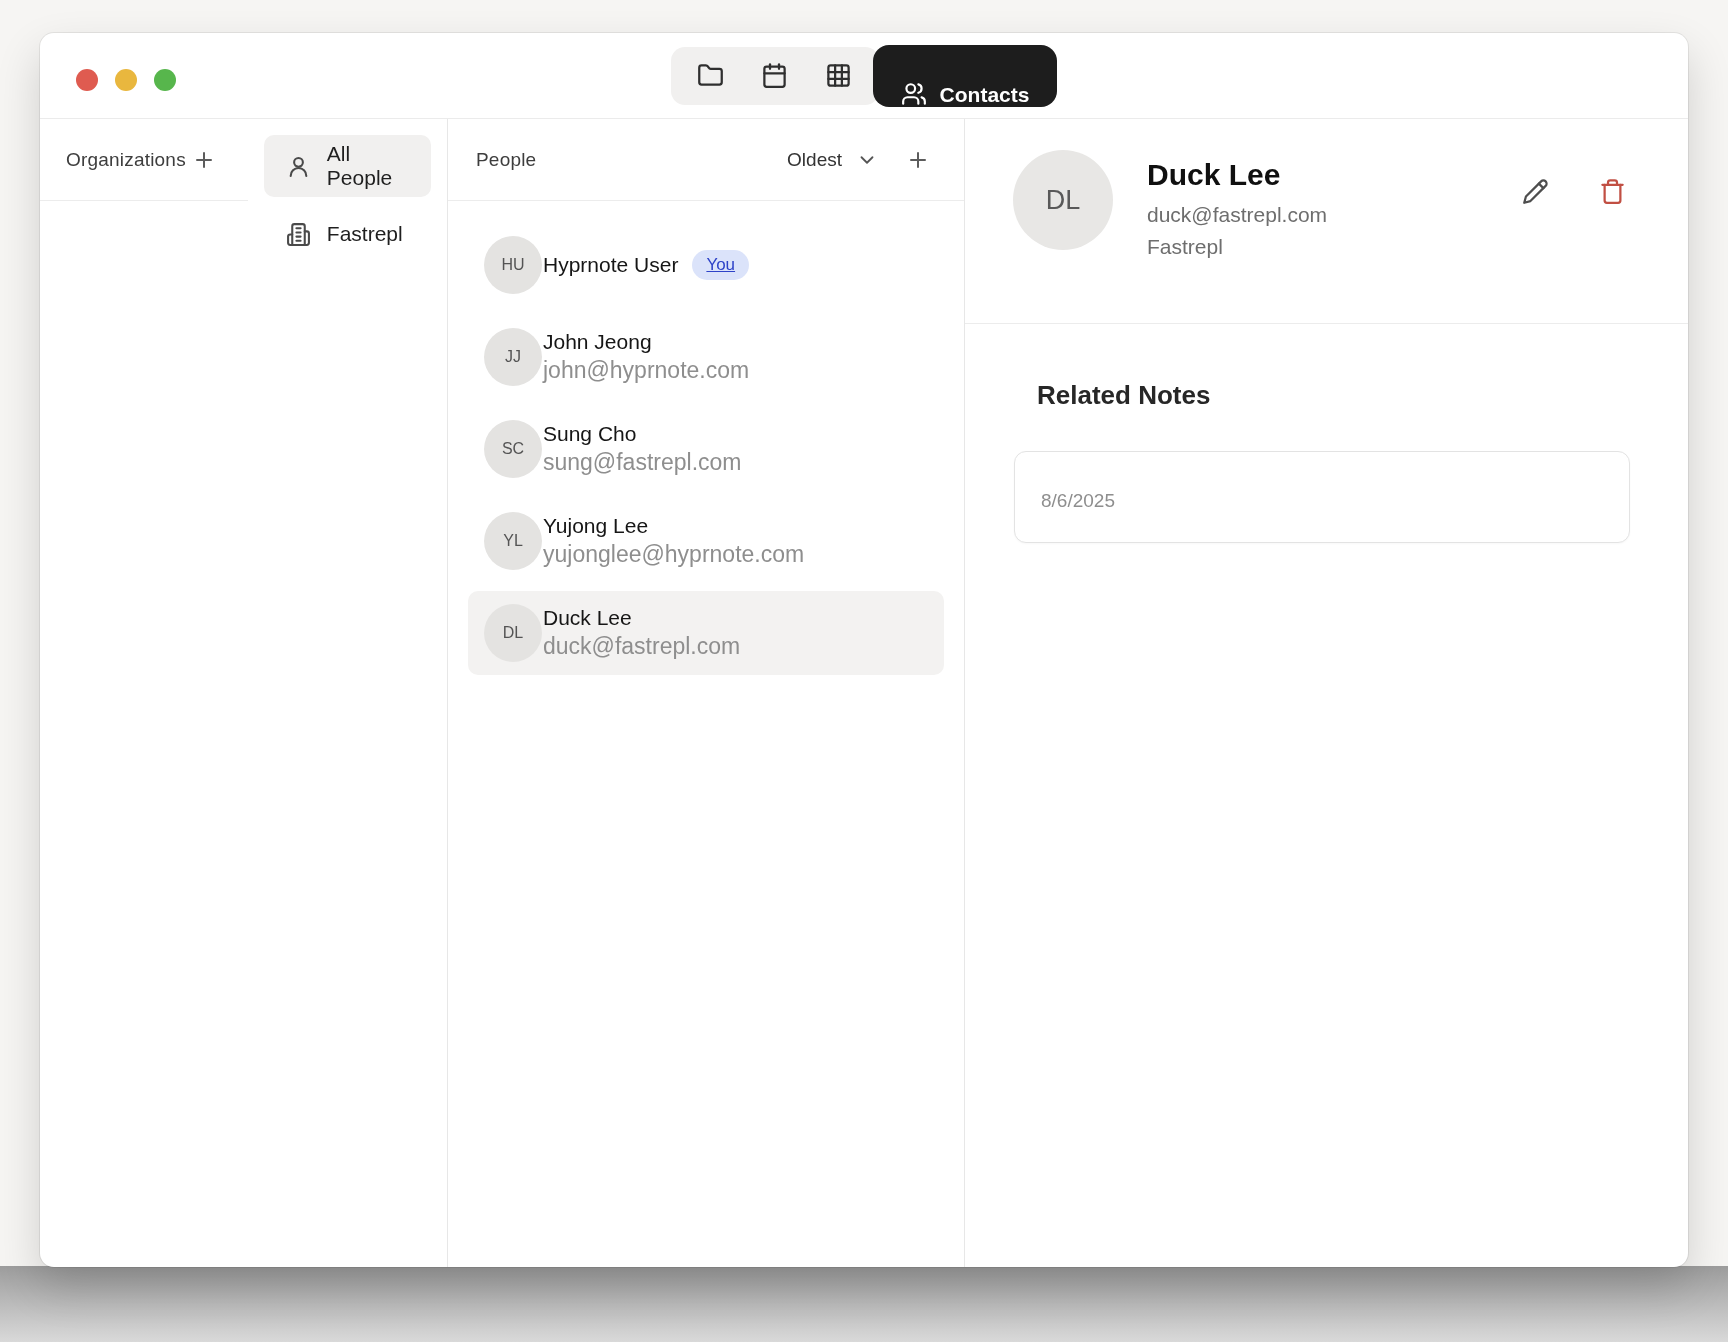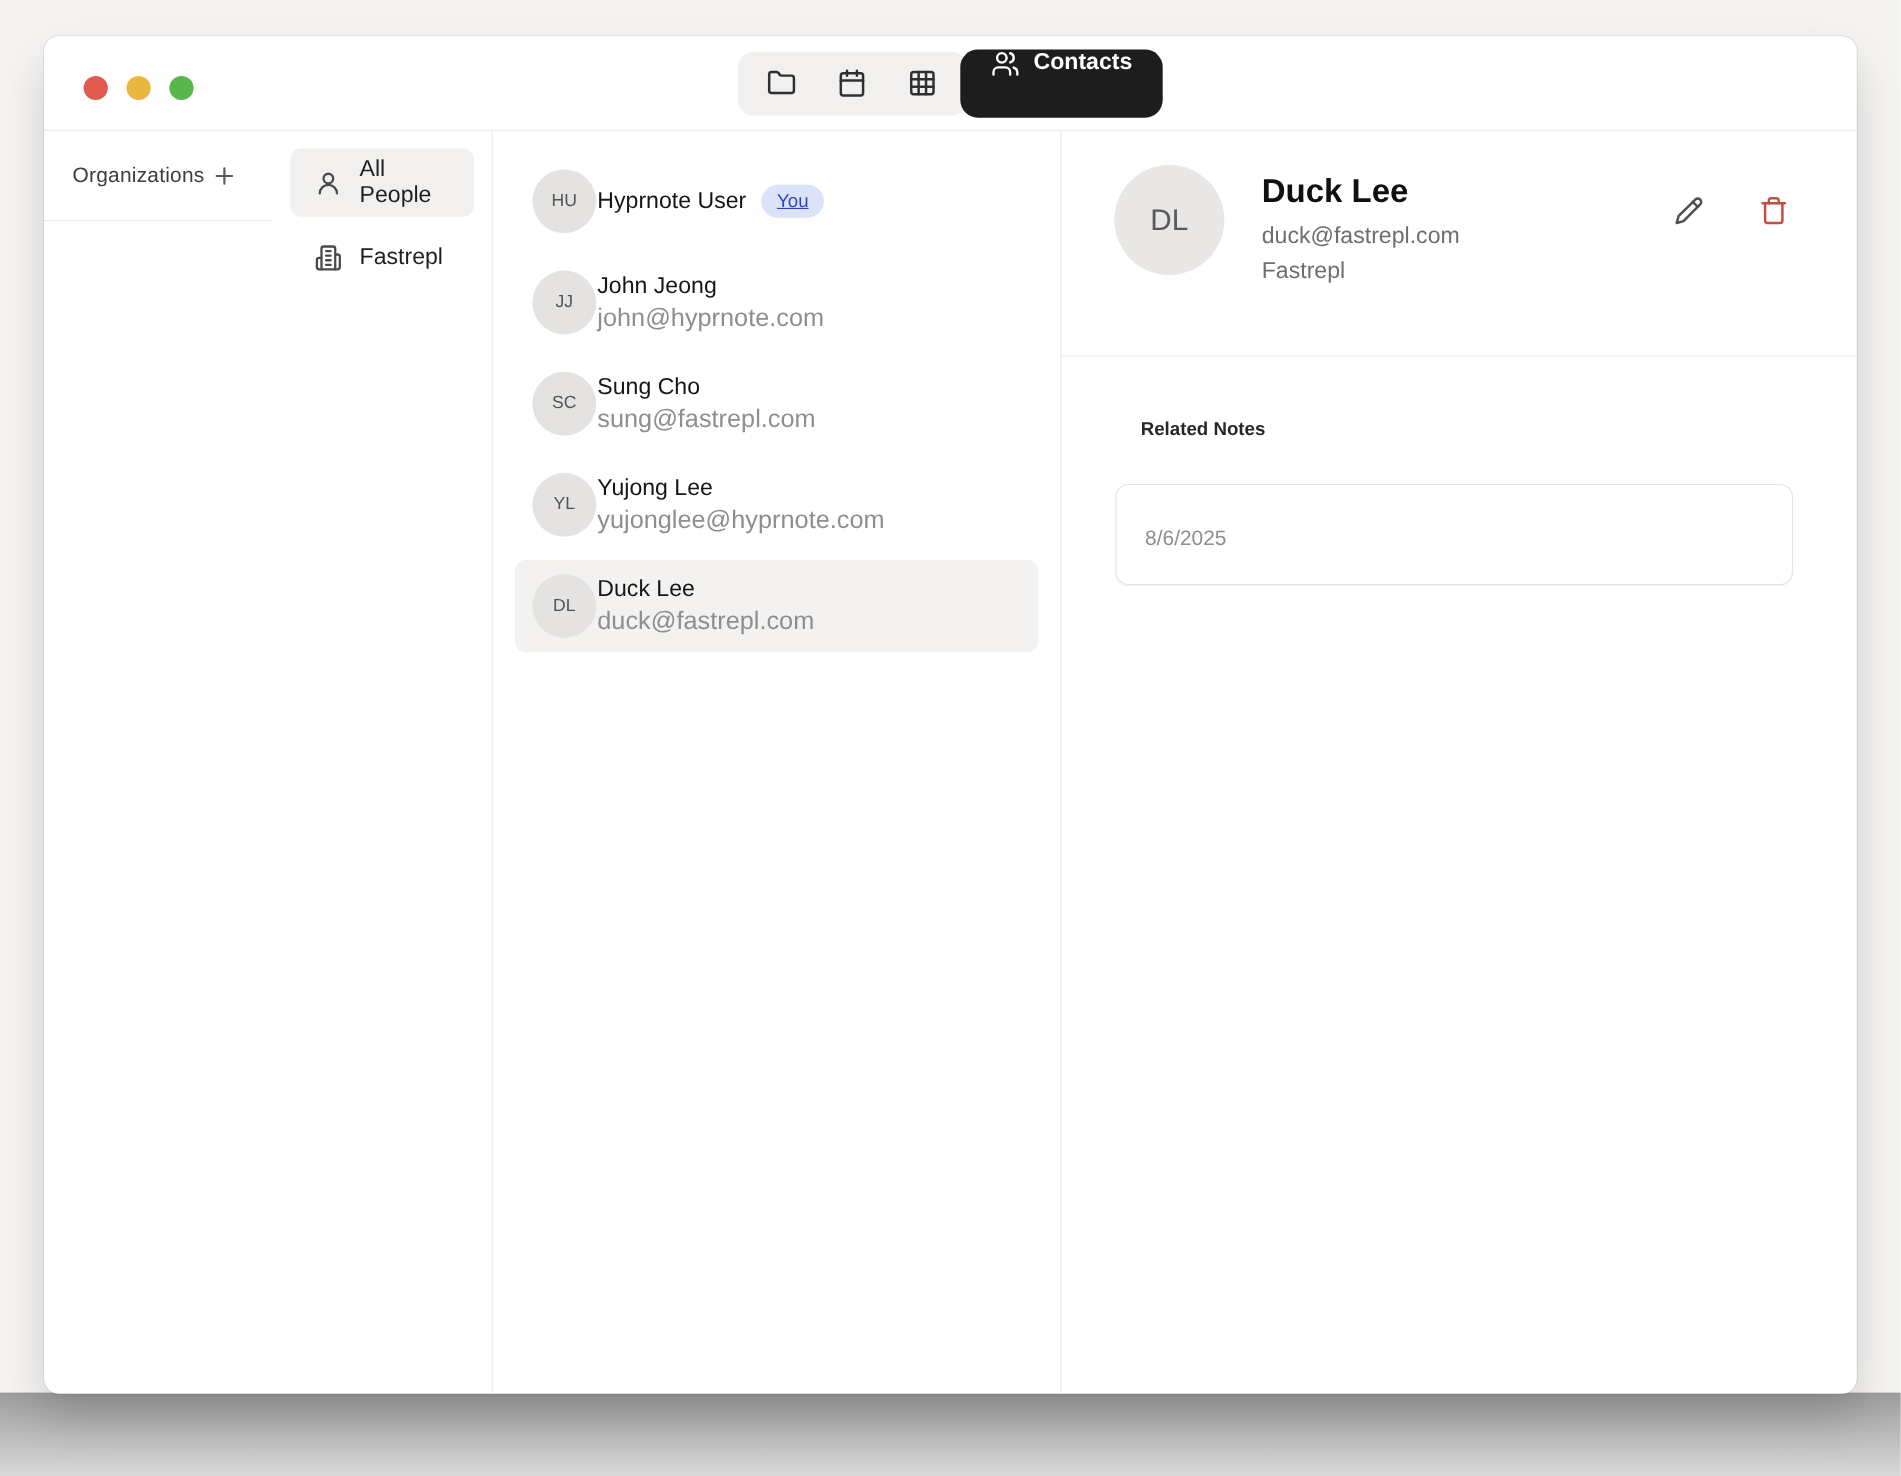--- a/index.html
+++ b/index.html
@@ -33,21 +33,21 @@
   .segmented{
     display:flex; align-items:center; height:58px;
     background:#f1f0ef; border-radius:14px; padding:0 8px;
   }
   .seg-btn{
     width:64px; height:58px; display:flex; align-items:center; justify-content:center;
     background:none; border:none; cursor:pointer; color:#2f2f2f;
   }
   .seg-btn svg{ width:27px; height:27px; }
   .contacts-pill{
-    display:flex; align-items:flex-start; gap:13px;
+    display:flex; align-items:flex-end; gap:13px;
     height:62px; margin-left:-6px; padding:0 28px;
     background:#1d1d1d; border:none; border-radius:16px;
     color:#ffffff; font-size:21px; font-weight:700; cursor:pointer;
   }
   .contacts-pill svg{ width:26px; height:26px; }
   
   .main{ flex:1; display:flex; min-height:0; }
   .sidebar{ width:408px; flex:0 0 408px; border-right:1px solid #e7e7e7; display:flex; flex-direction:row; }
   .panel-header{
     height:82px; flex:0 0 82px; display:flex; align-items:center;
@@ -109,21 +109,21 @@
     font-size:27px; color:#595959; flex:0 0 auto;
   }
   .detail-id{ padding-top:8px; }
   .detail-name{ font-size:30px; font-weight:700; color:#101010; }
   .detail-email{ font-size:21px; color:#6e6e6e; margin-top:11px; }
   .detail-org{ font-size:21px; color:#6e6e6e; margin-top:8px; }
   .detail-actions{ display:flex; gap:38px; margin-top:22px; }
   .detail-actions .icon-btn svg{ width:27px; height:27px; }
   .edit-btn{ color:#4e4e4e; }
   .detail-body{ padding:56px 58px 0 49px; }
-  .section-title{ font-size:17px; font-weight:600; color:#272727; margin-left:23px; }
+  .section-title{ font-size:26px; font-weight:600; color:#272727; margin-left:23px; }
   .note-card{
     margin-top:40px; background:#fff;
     border:1.5px solid #e3e3e3; border-radius:12px;
     padding:26px 28px 30px 26px; cursor:pointer;
     box-shadow:0 1px 2px rgba(0,0,0,0.03);
   }
   .note-title-row{ display:flex; align-items:center; gap:13px; }
   .note-title-row svg{ width:26px; height:26px; color:#4a4a4a; flex:0 0 auto; }
   .note-title{ font-size:21px; font-weight:500; color:#141414; }
   .note-date{ font-size:19px; color:#8e8e8e; margin-top:12px; }
@@ -223,20 +223,40 @@
                 <path d="M10 14h4"></path>
                 <path d="M10 18h4"></path>
               </svg>
           </span>
           <span>Fastrepl</span>
         </div>
       </div>
     </div>
 
     <div class="people">
+      <div class="panel-header">
+        <span class="panel-title">People</span>
+        <span class="spacer"></span>
+        <button class="sort-btn">
+          <span>Oldest</span>
+          <span style="display:flex">
+            <svg viewBox="0 0 24 24" fill="none" stroke="currentColor" stroke-width="2" stroke-linecap="round" stroke-linejoin="round">
+                <path d="m6 9 6 6 6-6"></path>
+              </svg>
+          </span>
+        </button>
+        <button class="icon-btn" style="margin-left:22px">
+          <span style="display:flex">
+            <svg viewBox="0 0 24 24" fill="none" stroke="currentColor" stroke-width="2" stroke-linecap="round">
+                <path d="M5 12h14"></path>
+                <path d="M12 5v14"></path>
+              </svg>
+          </span>
+        </button>
+      </div>
 
       <div class="people-list">
 
         <div class="person-row">
           <div class="avatar">HU</div>
           <div class="person-info">
             <div class="person-name-row">
               <span class="person-name">Hyprnote User</span>
               <span class="you-badge" style="background:#dbe3fa;color:#2e43c8">You</span>
             </div>

